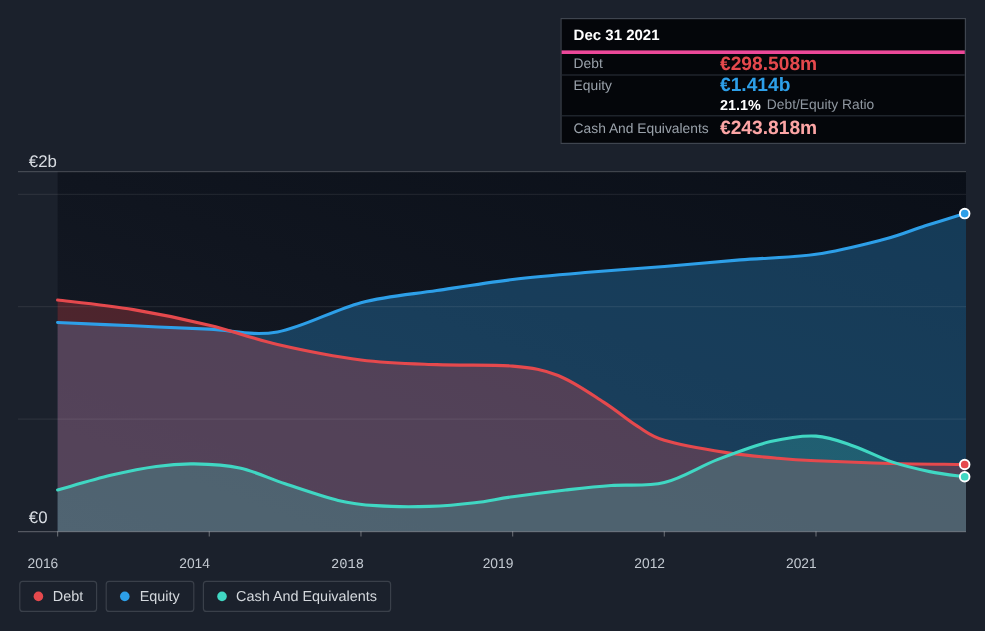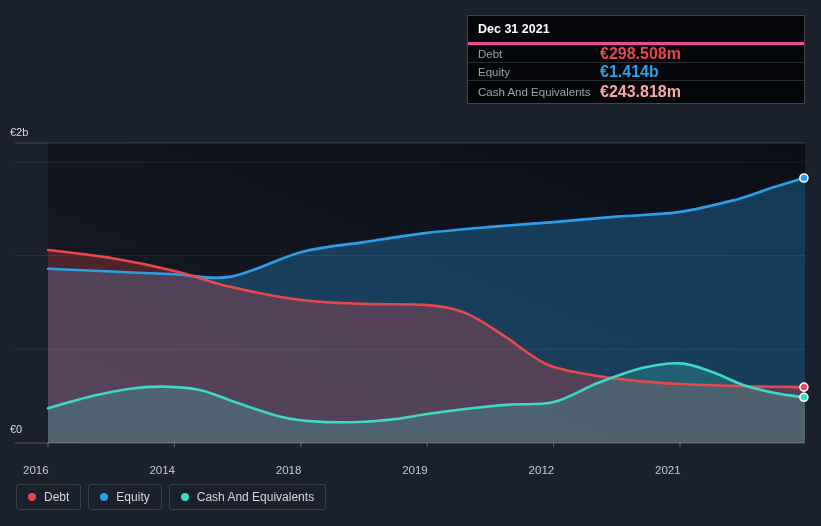--- a/index.html
+++ b/index.html
@@ -1,21 +1,21 @@
 <!DOCTYPE html>
 <html><head>
 <meta charset="utf-8">
 <style>
   html,body{margin:0;padding:0;background:#11151d;}
   #stage{position:relative;width:821px;height:526px;background:#1b212c;overflow:hidden;
          font-family:"Liberation Sans",sans-serif;}
   svg{position:absolute;left:0;top:0;}
 
   
-  .y-label{position:absolute;left:10px;color:#d7dbe1;font-size:11px;}
+  .y-label{position:absolute;left:24px;color:#d7dbe1;font-size:14px;}
   .x-label{position:absolute;top:439px;width:50px;color:#c3c9d1;font-size:11.5px;margin-top:25px;}
 
   
   .tooltip{position:absolute;left:467px;top:15px;width:338px;box-sizing:border-box;
            background:#04060a;border:1px solid #3f454f;color:#e8ebef;}
   .tt-header{height:26px;line-height:26px;padding-left:10px;font-size:12.5px;font-weight:bold;
              color:#ffffff;border-bottom:3px solid #ec4899;}
   .tt-row{display:flex;align-items:center;height:17px;font-size:11.5px;}
   .tt-row.bordered{border-top:1px solid #262c35;}
   .tt-label{width:122px;padding-left:10px;color:#9aa2ab;flex:none;}
@@ -81,35 +81,40 @@
         <line x1="680" y1="443" x2="680" y2="447" stroke="rgba(255,255,255,0.3)" stroke-width="1"></line>
       </g>
   </svg>
 
   <span class="y-label" style="top:126px">€2b</span>
   <span class="y-label" style="top:423px">€0</span>
 
   <div id="x-labels">
       <span class="x-label" style="left: 23px;">2016</span>
       <span class="x-label" style="left: 149.4px;">2014</span>
-      <span class="x-label" style="left: 275.8px;">2018</span>
+      <span class="x-label" style="left: 275.8px; font-family: Liberation Mono, monospace;">2018</span>
       <span class="x-label" style="left: 402.2px;">2019</span>
       <span class="x-label" style="left: 528.6px;">2012</span>
       <span class="x-label" style="left: 655px;">2021</span>
     </div>
 
   <div class="tooltip">
     <div class="tt-header">Dec 31 2021</div>
     <div class="tt-row first">
       <span class="tt-label">Debt</span>
       <span class="tt-value" style="color: rgb(229, 73, 77);">€298.508m</span>
     </div>
     <div class="tt-row bordered">
       <span class="tt-label">Equity</span>
       <span class="tt-value" style="color: rgb(45, 159, 232);">€1.414b</span>
+    </div>
+    <div class="tt-row ratio">
+      <span class="tt-label"></span>
+      <span class="tt-ratio-pct">21.1%</span>
+      <span class="tt-ratio-label">Debt/Equity Ratio</span>
     </div>
     <div class="tt-row bordered cash">
       <span class="tt-label">Cash And Equivalents</span>
       <span class="tt-value" style="color: #fca5a5;">€243.818m</span>
     </div>
   </div>
 
   <div class="legend">
     <div class="legend-item">
       <span class="legend-dot" style="background: rgb(229, 73, 77);"></span>

